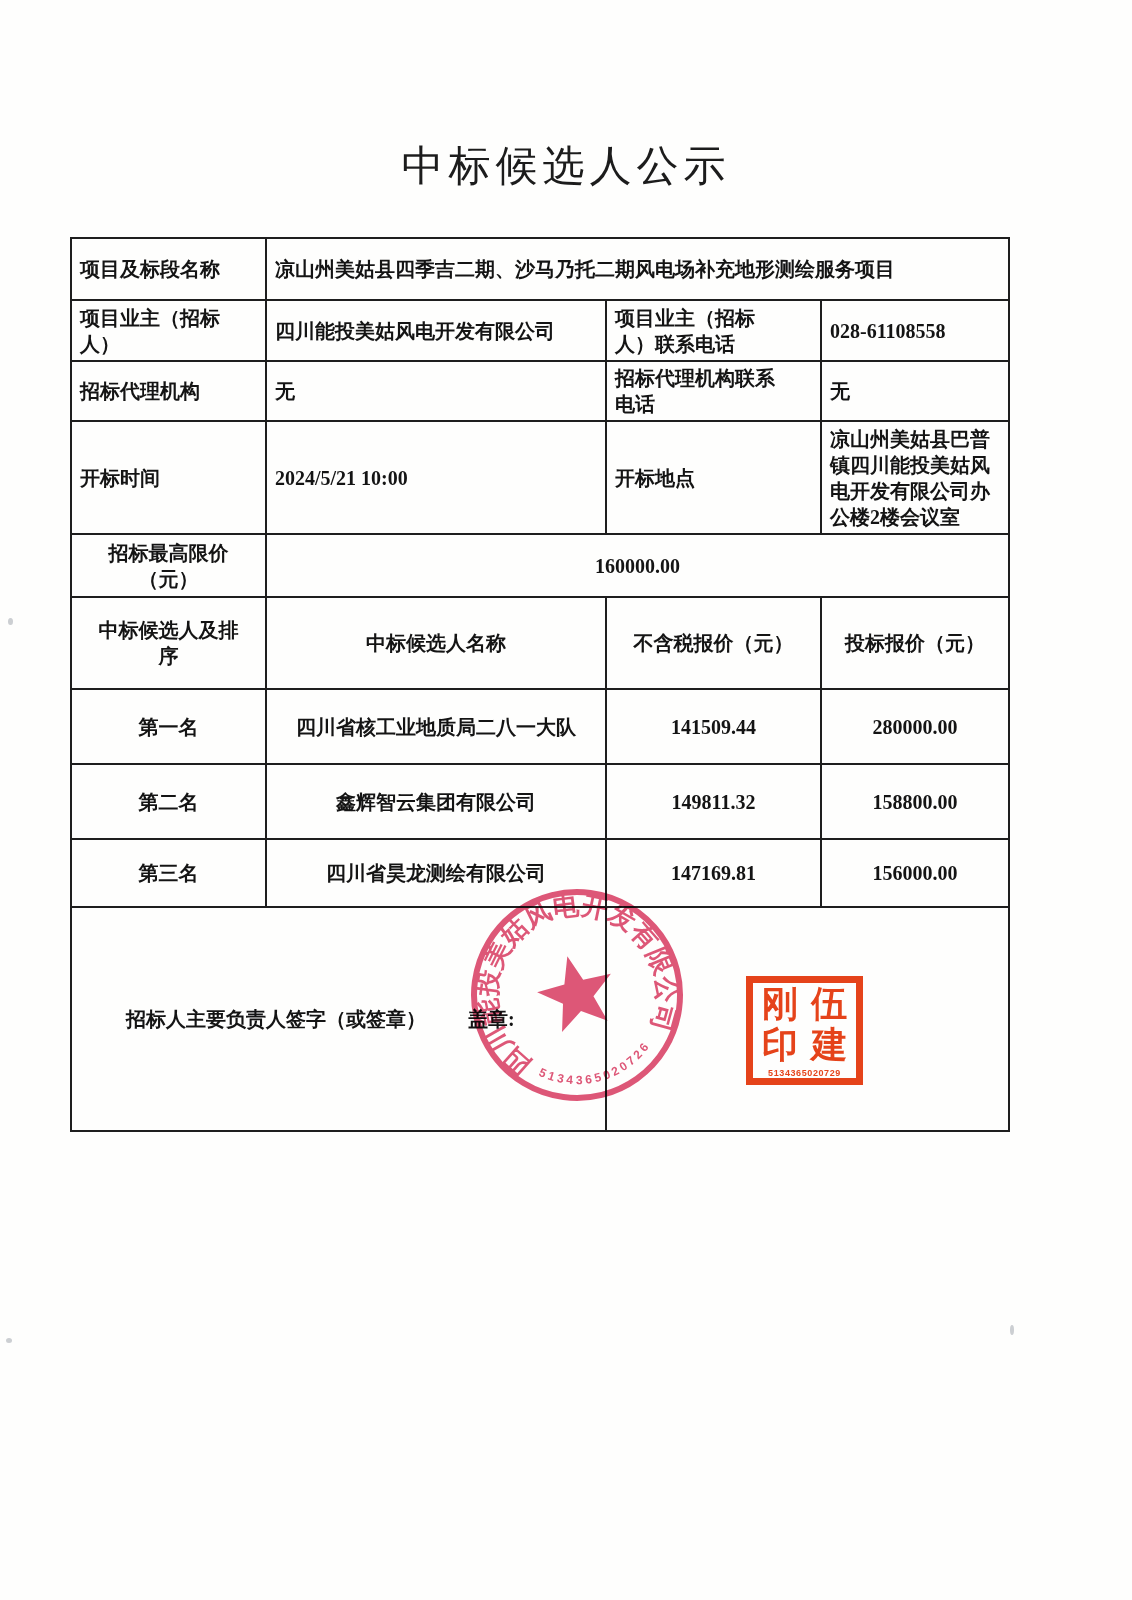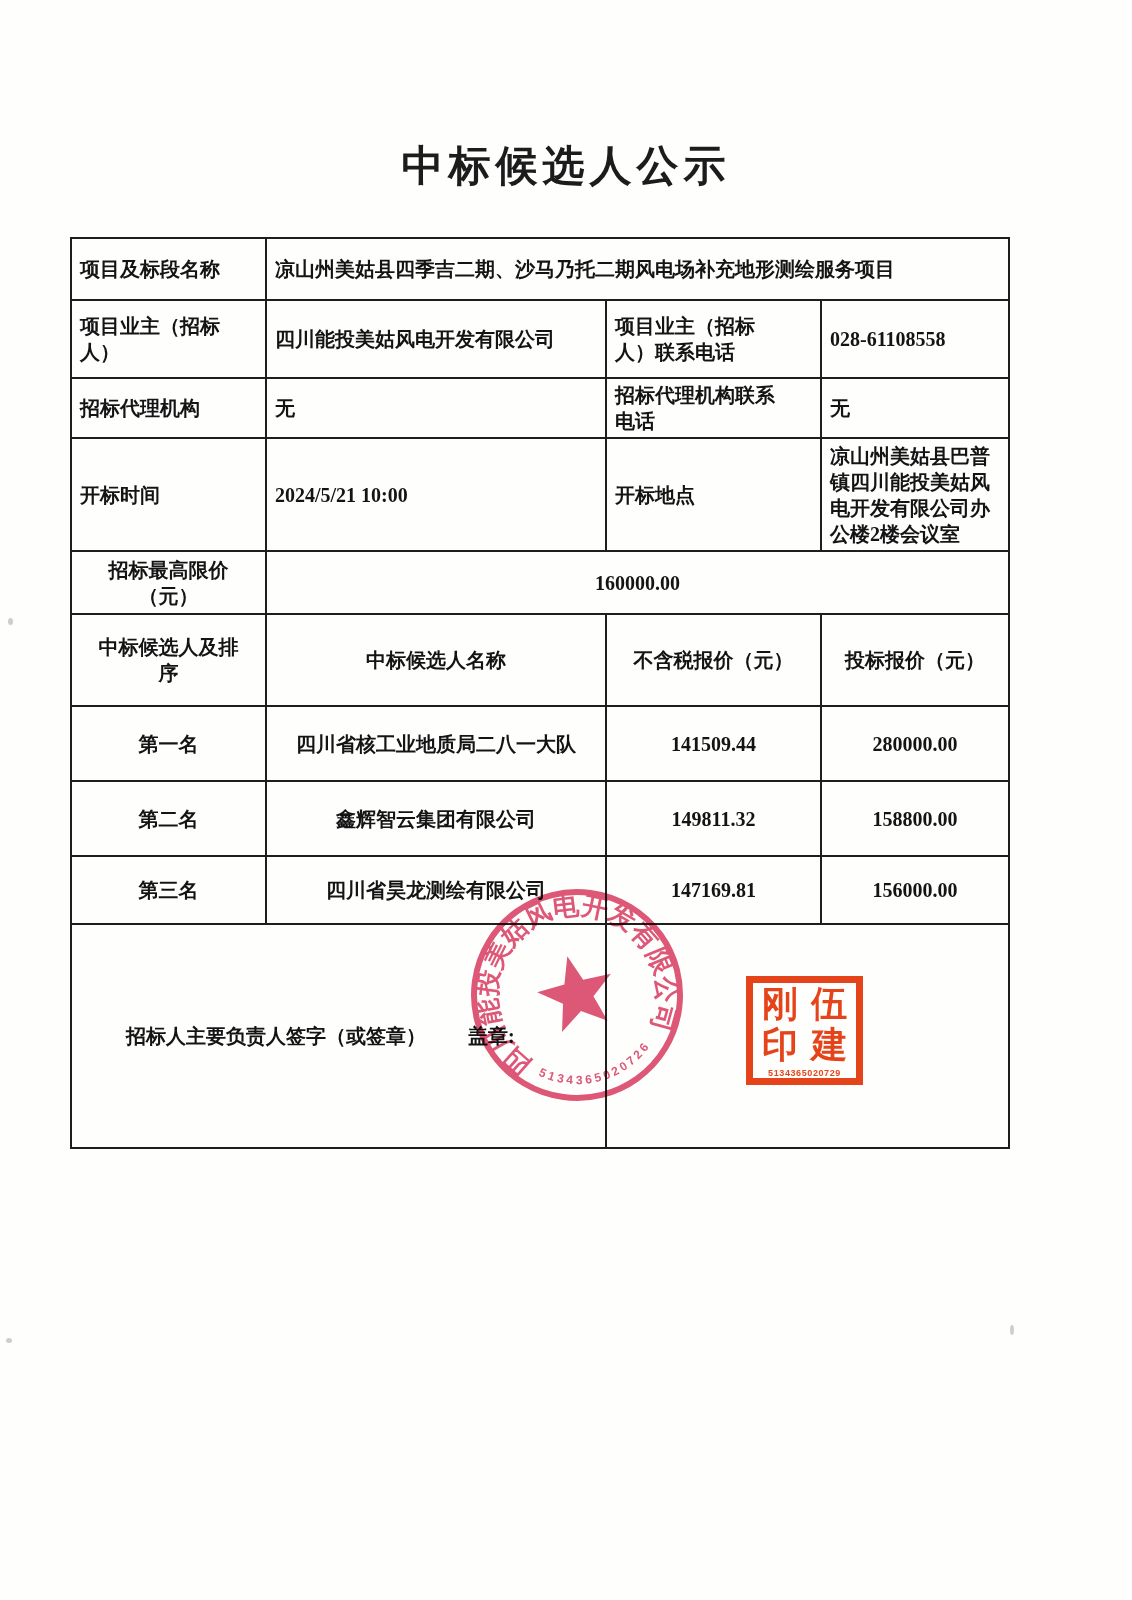--- a/index.html
+++ b/index.html
@@ -3,21 +3,21 @@
 <meta charset="utf-8">
 <style>
   * { margin:0; padding:0; box-sizing:border-box; }
   body { background:#e8e8e8; font-family:"Liberation Serif", serif; }
   .page {
     position:relative; width:1132px; height:1600px; margin:0 auto;
     background:#fefefdff; background:#fefefd; color:#161616; overflow:hidden;
   }
   .doc-title {
     position:absolute; top:138px; left:0; right:0; text-align:center;
-    font-family:"Liberation Sans", sans-serif; font-weight:700;
+    font-family:"Liberation Sans", sans-serif; font-weight:400;
     font-size:42px; letter-spacing:5px; color:#1c1c1c;
   }
   table.main {
     position:absolute; left:70px; top:237px; width:938px;
     border-collapse:collapse; table-layout:fixed;
   }
   table.main td {
     border:2px solid #1e1e1e; font-size:20px; color:#141414;
     padding:2px 8px; vertical-align:middle; overflow:hidden; line-height:1.3;font-weight:bold;
   }
@@ -64,21 +64,21 @@
       <col style="width:195px">
         <col style="width:340px">
         <col style="width:215px">
         <col style="width:188px">
     </colgroup>
     <tbody>
       <tr style="height:62px">
         <td>项目及标段名称</td>
         <td colspan="3" class="val">凉山州美姑县四季吉二期、沙马乃托二期风电场补充地形测绘服务项目</td>
       </tr>
-      <tr style="height:78px">
+      <tr style="height:61px">
         <td class="pre">项目业主（招标
 人）</td>
         <td class="val">四川能投美姑风电开发有限公司</td>
         <td class="pre">项目业主（招标
 人）联系电话</td>
         <td class="val">028-61108558</td>
       </tr>
       <tr style="height:60px">
         <td>招标代理机构</td>
         <td class="val">无</td>

